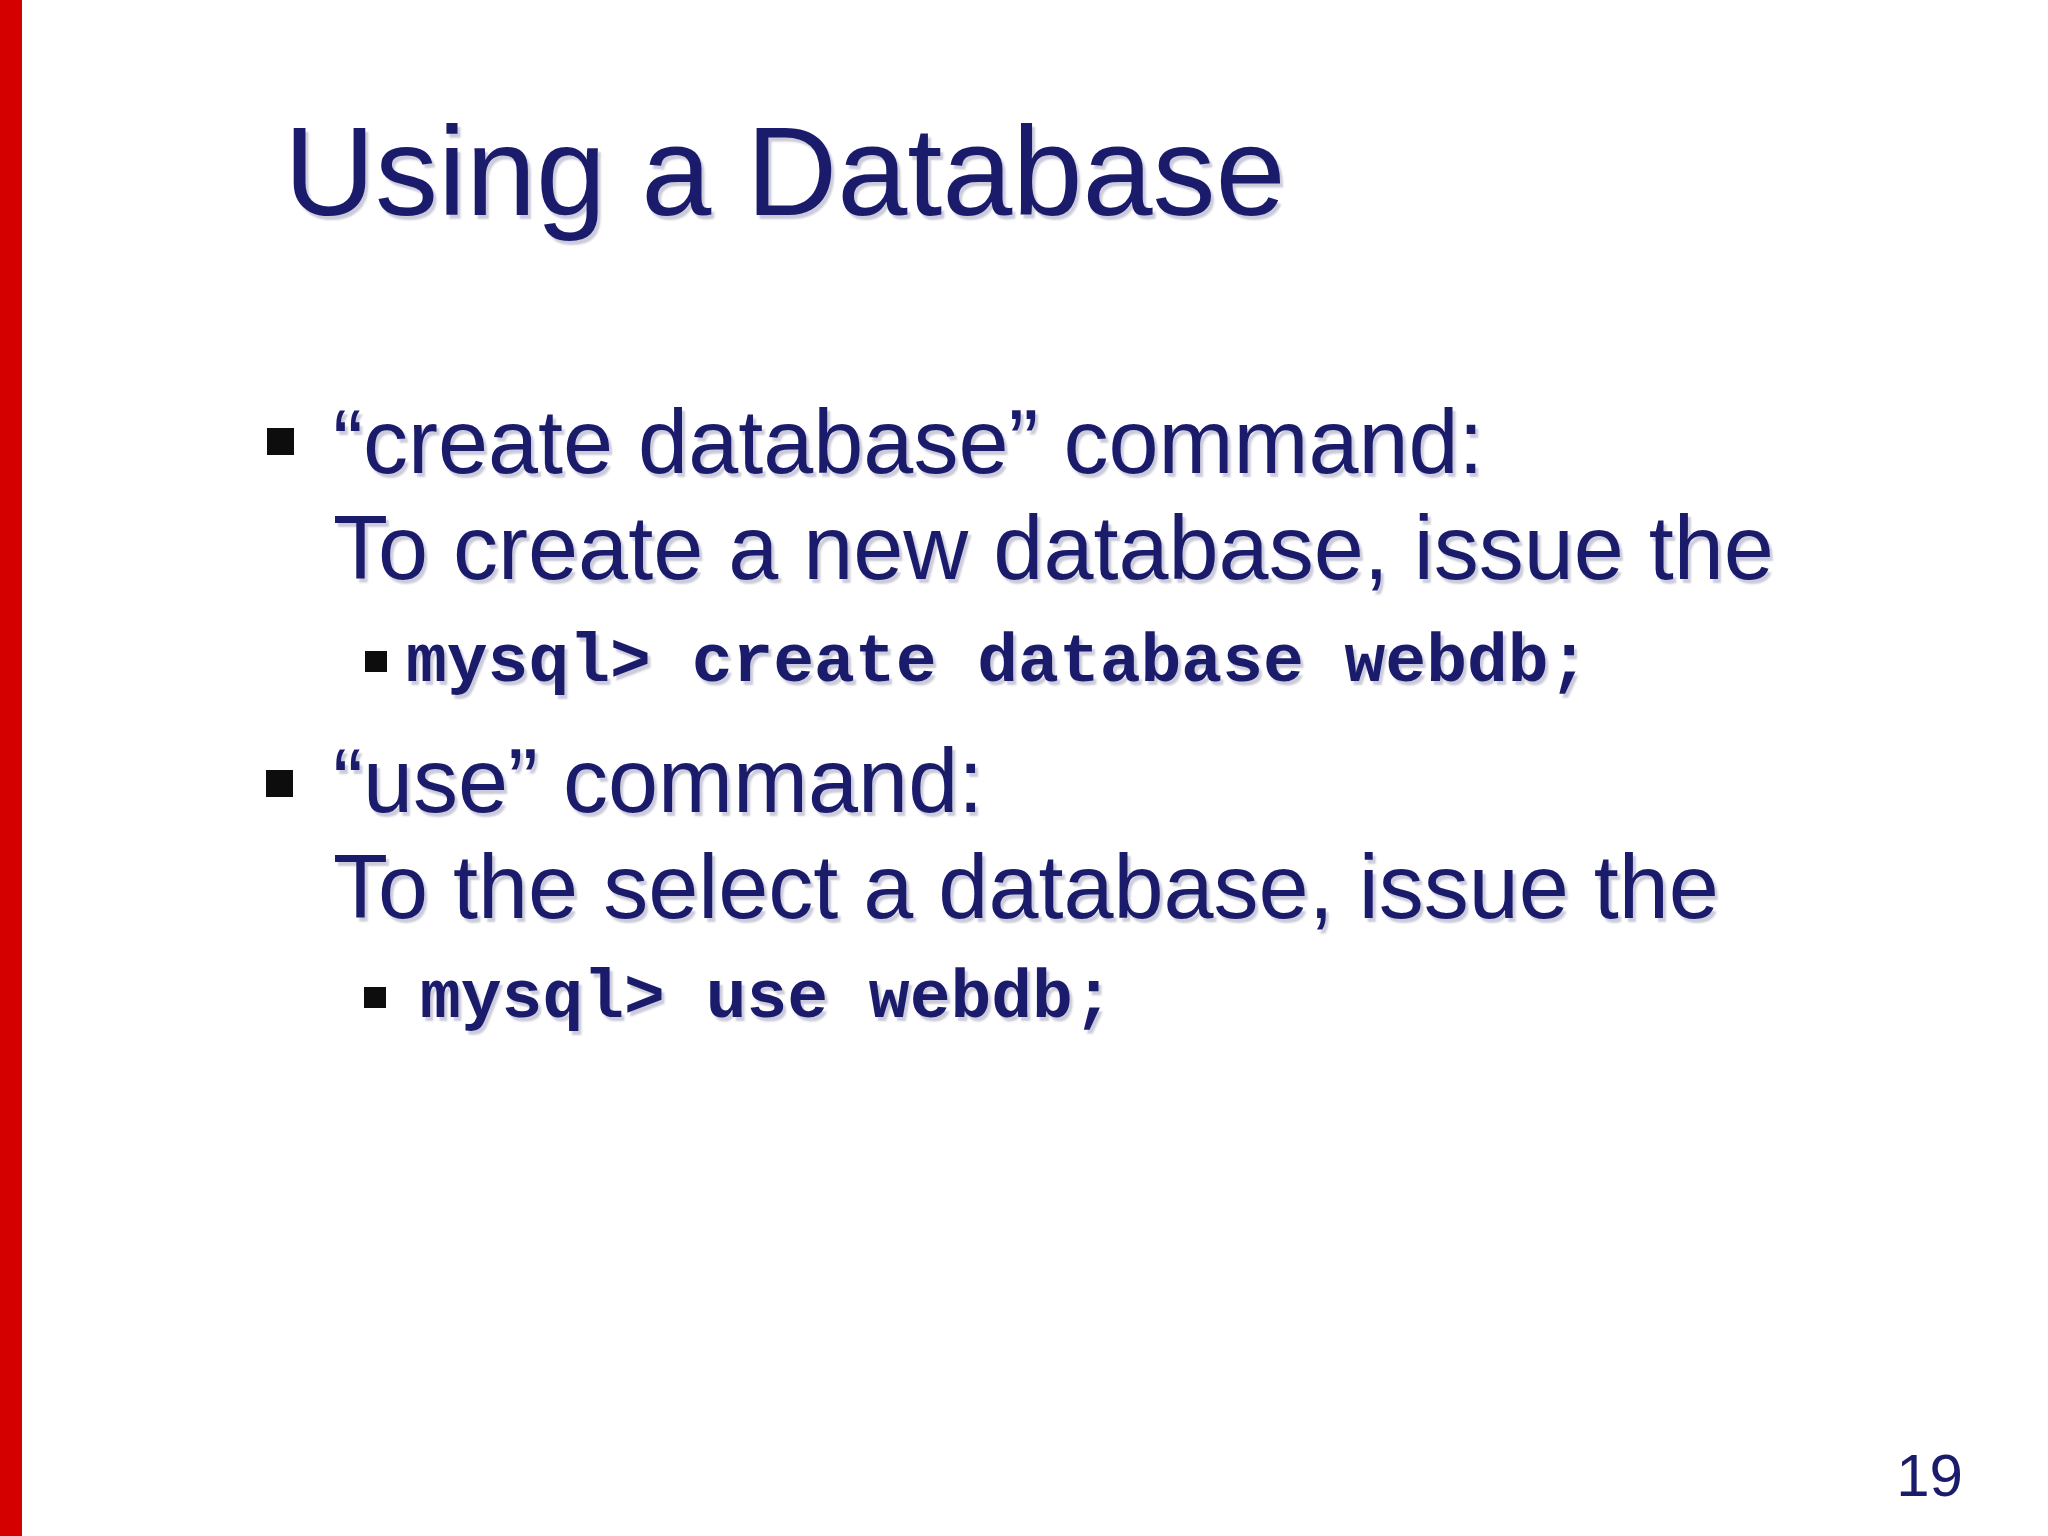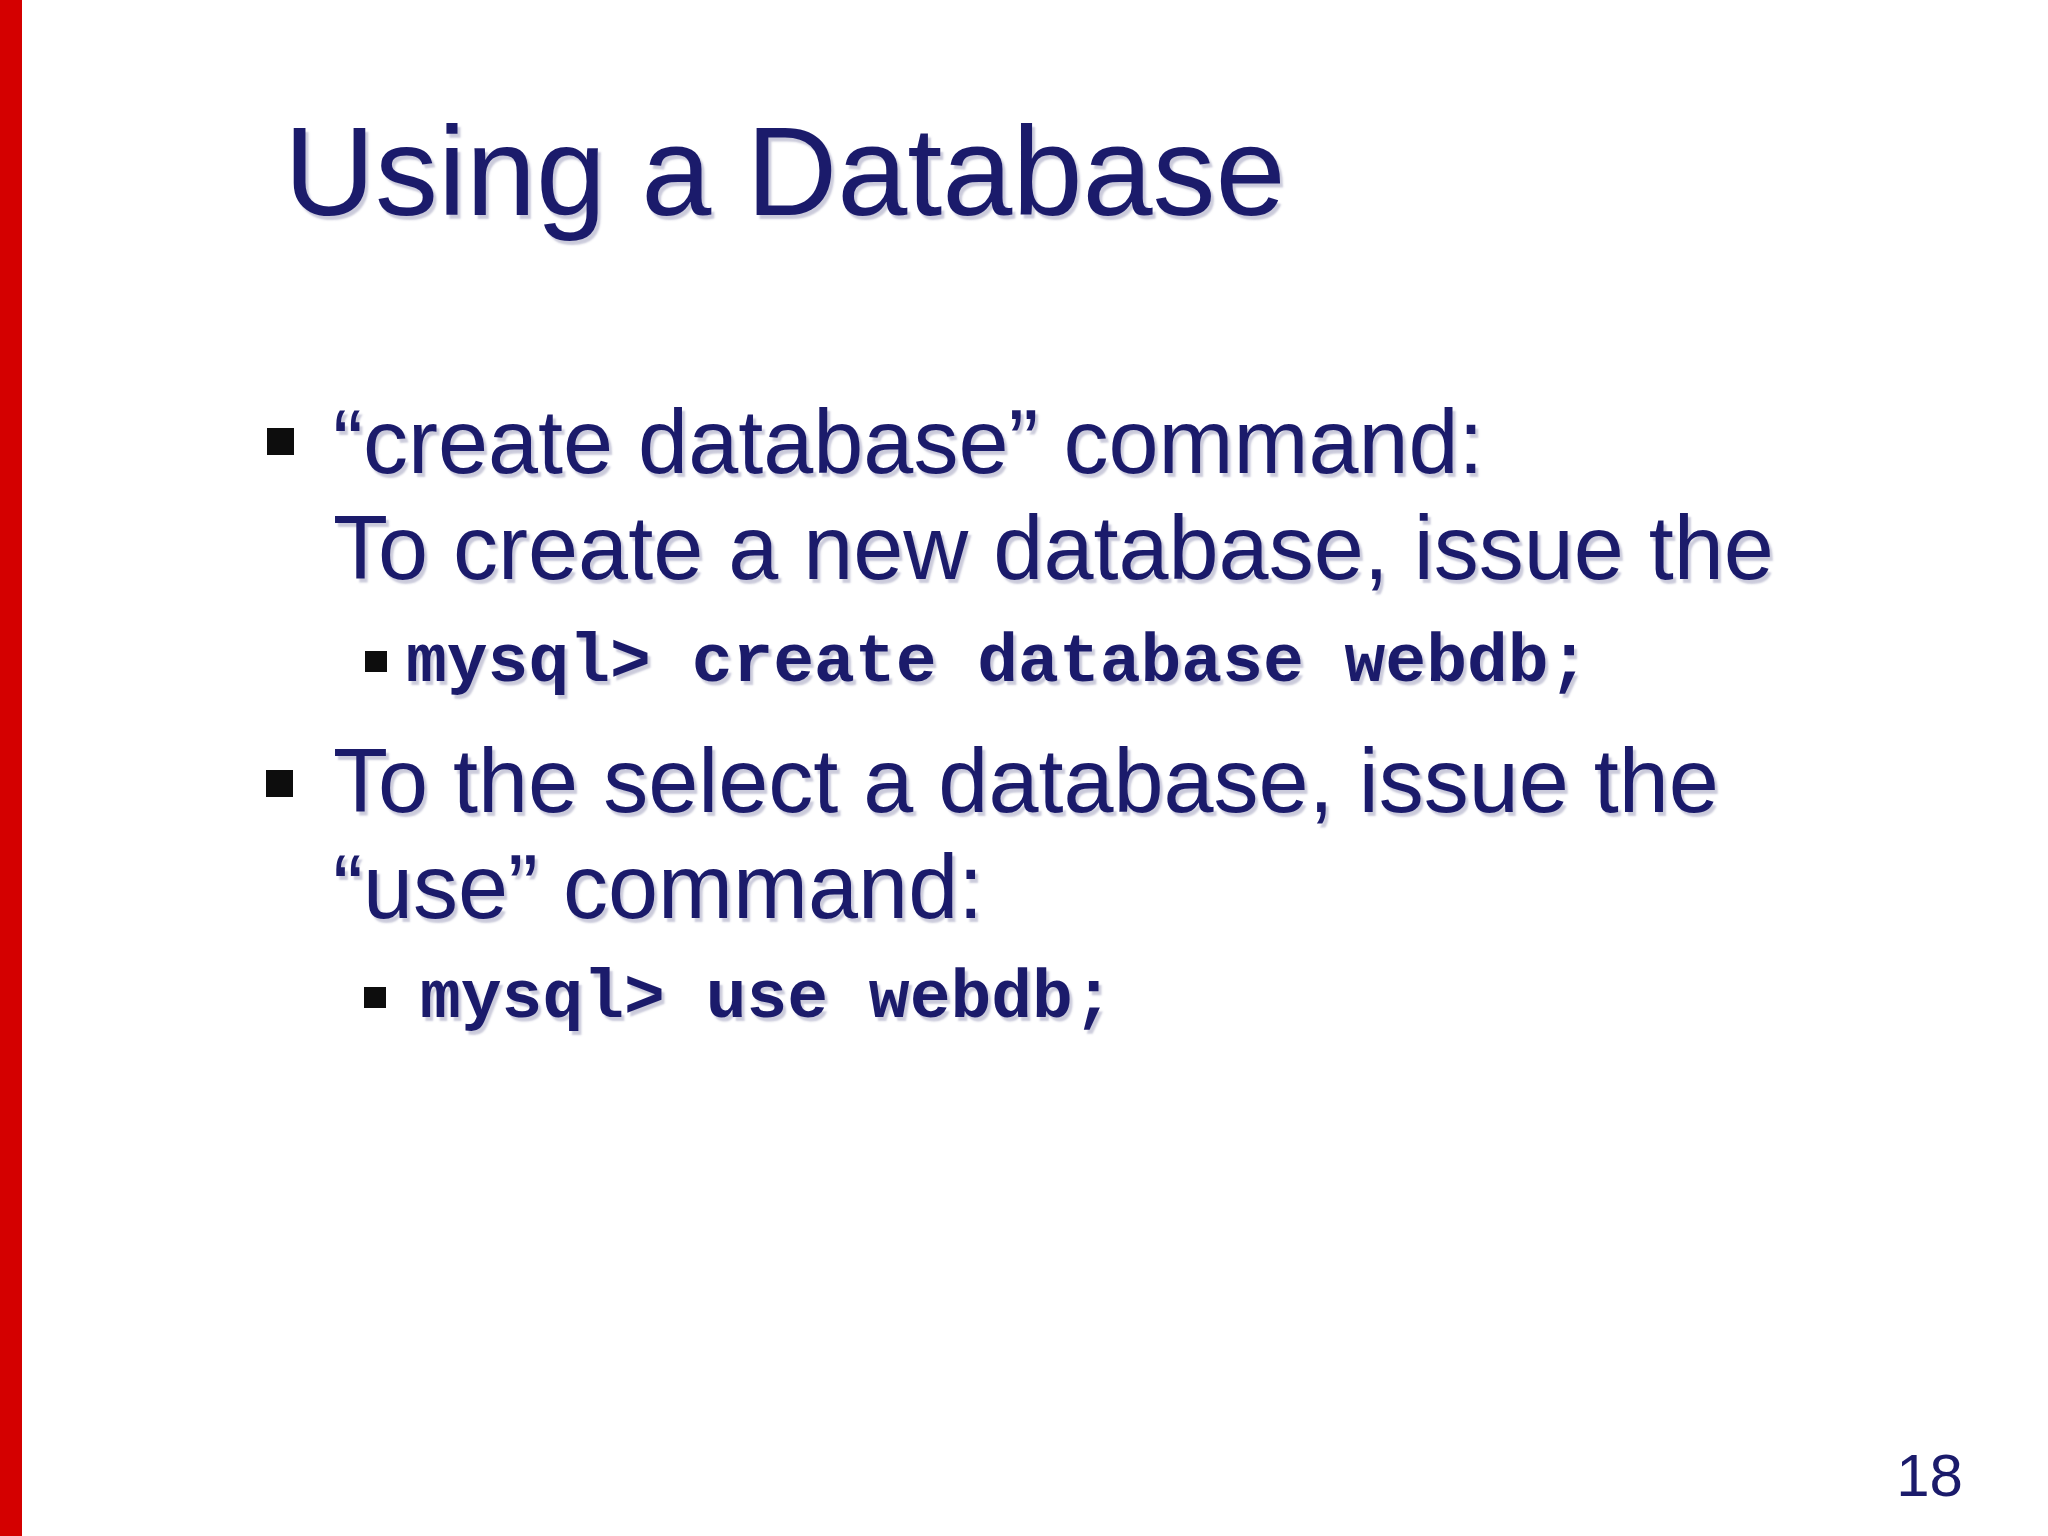--- a/index.html
+++ b/index.html
@@ -58,20 +58,20 @@
 <div class="abs navy body-block block-b1">
   <div class="body-line">“create database” command:</div>
   <div class="body-line">To create a new database, issue the</div>
 </div>
 
 <div class="sq sq-c1"></div>
 <div class="abs navy code-line code1">mysql&gt; create database webdb;</div>
 
 <div class="sq sq-b2"></div>
 <div class="abs navy body-block block-b2">
+  <div class="body-line">“use” command:</div>
   <div class="body-line">To the select a database, issue the</div>
-  <div class="body-line">“use” command:</div>
 </div>
 
 <div class="sq sq-c2"></div>
 <div class="abs navy code-line code2">mysql&gt; use webdb;</div>
 
-<div class="abs navy page-number">18</div>
+<div class="abs navy page-number">19</div>
 
 </body></html>

